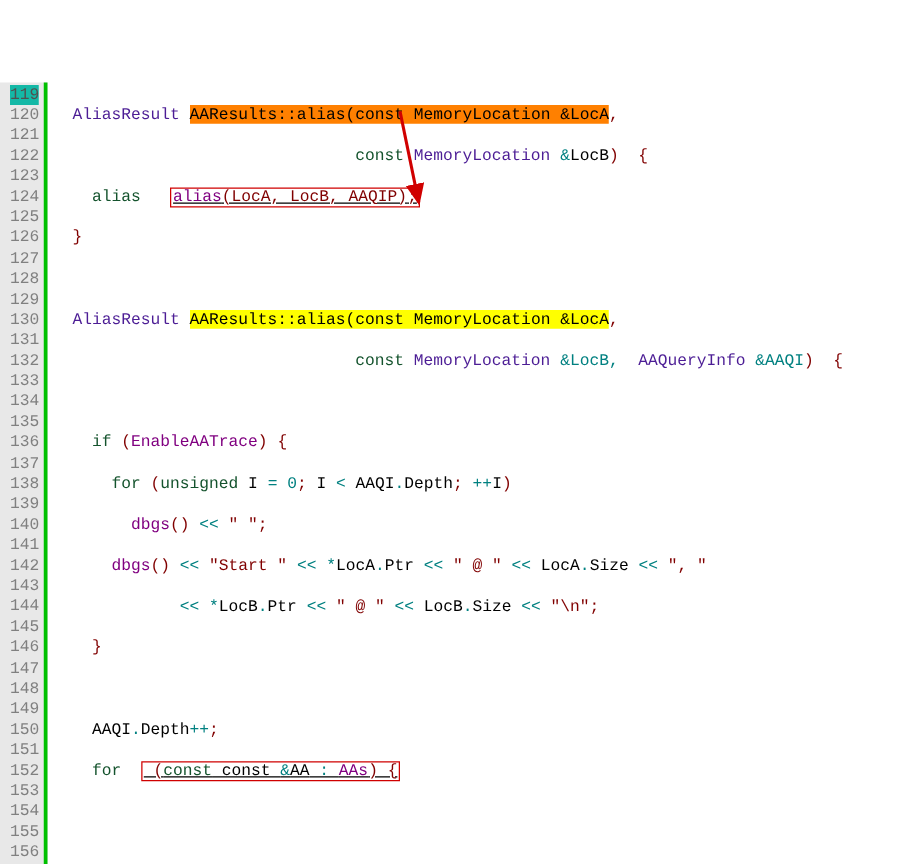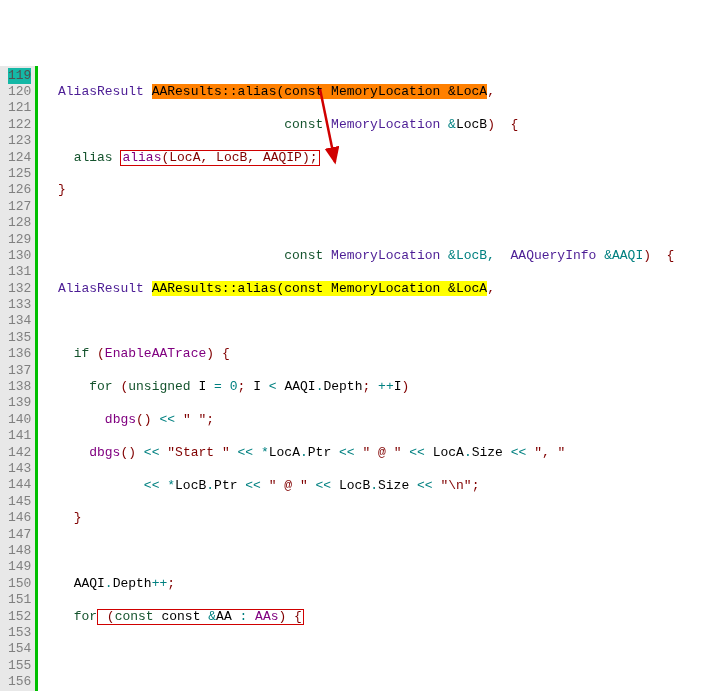--- a/index.html
+++ b/index.html
@@ -49,23 +49,24 @@
     background: #ff8000;
     color: #000000;
   }
   .hl-yellow {
     background: #ffff00;
     color: #000000;
   }
   .box-red {
     border: 1.5px solid #d00000;
     padding: 0 1px;
-    margin: -1.5px 0;
+    margin: -1.5px 16px;
     display: inline-block;
     line-height: 14px;
+    text-decoration: underline;
   }
   .arrow {
     position: absolute;
     left: 315px;
     top: 18px;
     pointer-events: none;
   }
 </style>
 </head>
 <body>
@@ -73,22 +74,22 @@
 
 
 <div class="editor">
   <div class="gutter"><div class="ln active">119</div><div class="ln">120</div><div class="ln">121</div><div class="ln">122</div><div class="ln">123</div><div class="ln">124</div><div class="ln">125</div><div class="ln">126</div><div class="ln">127</div><div class="ln">128</div><div class="ln">129</div><div class="ln">130</div><div class="ln">131</div><div class="ln">132</div><div class="ln">133</div><div class="ln">134</div><div class="ln">135</div><div class="ln">136</div><div class="ln">137</div><div class="ln">138</div><div class="ln">139</div><div class="ln">140</div><div class="ln">141</div><div class="ln">142</div><div class="ln">143</div><div class="ln">144</div><div class="ln">145</div><div class="ln">146</div><div class="ln">147</div><div class="ln">148</div><div class="ln">149</div><div class="ln">150</div><div class="ln">151</div><div class="ln">152</div><div class="ln">153</div><div class="ln">154</div><div class="ln">155</div><div class="ln">156</div><div class="ln">157</div></div>
   <div class="code">
 <div class="row">  <span class="type">AliasResult</span> <span class="hl-orange">AAResults::alias(const MemoryLocation &amp;LocA</span><span class="punc">,</span></div>
 <div class="row">                               <span class="kw">const</span> <span class="type">MemoryLocation</span> <span class="op">&amp;</span><span>LocB</span><span class="punc">)</span>  <span class="punc">{</span></div>
 <div class="row">    <span class="kw">alias</span> <span class="box-red"><span class="id">alias</span><span class="punc">(LocA, LocB, AAQIP)</span><span class="punc">;</span></span></div>
 <div class="row">  <span class="punc">}</span></div>
 <div class="row"></div>
+<div class="row">  <span class="type">AliasResult</span> <span class="hl-yellow">AAResults::alias(const MemoryLocation &amp;LocA</span><span class="punc">,</span></div>
 <div class="row">                               <span class="kw">const</span> <span class="type">MemoryLocation</span> <span class="op">&amp;LocB,</span>  <span class="type">AAQueryInfo</span> <span class="op">&amp;AAQI</span><span class="punc">)</span>  <span class="punc">{</span></div>
-<div class="row">  <span class="type">AliasResult</span> <span class="hl-yellow">AAResults::alias(const MemoryLocation &amp;LocA</span><span class="punc">,</span></div>
 <div class="row"></div>
 <div class="row">    <span class="kw">if</span> <span class="punc">(</span><span class="id">EnableAATrace</span><span class="punc">)</span> <span class="punc">{</span></div>
 <div class="row">      <span class="kw">for</span> <span class="punc">(</span><span class="kw">unsigned</span> <span>I</span> <span class="op">=</span> <span class="num">0</span><span class="punc">;</span> <span>I</span> <span class="op">&lt;</span> <span>AAQI</span><span class="op">.</span><span>Depth</span><span class="punc">;</span> <span class="op">++</span><span>I</span><span class="punc">)</span></div>
 <div class="row">        <span class="id">dbgs</span><span class="punc">()</span> <span class="op">&lt;&lt;</span> <span class="str">" "</span><span class="punc">;</span></div>
 <div class="row">      <span class="id">dbgs</span><span class="punc">()</span> <span class="op">&lt;&lt;</span> <span class="str">"Start "</span> <span class="op">&lt;&lt;</span> <span class="op">*</span><span>LocA</span><span class="op">.</span><span>Ptr</span> <span class="op">&lt;&lt;</span> <span class="str">" @ "</span> <span class="op">&lt;&lt;</span> <span>LocA</span><span class="op">.</span><span>Size</span> <span class="op">&lt;&lt;</span> <span class="str">", "</span></div>
 <div class="row">             <span class="op">&lt;&lt;</span> <span class="op">*</span><span>LocB</span><span class="op">.</span><span>Ptr</span> <span class="op">&lt;&lt;</span> <span class="str">" @ "</span> <span class="op">&lt;&lt;</span> <span>LocB</span><span class="op">.</span><span>Size</span> <span class="op">&lt;&lt;</span> <span class="str">"\n"</span><span class="punc">;</span></div>
 <div class="row">    <span class="punc">}</span></div>
 <div class="row"></div>
 <div class="row">    <span>AAQI</span><span class="op">.</span><span>Depth</span><span class="op">++</span><span class="punc">;</span></div>
 <div class="row">    <span class="kw">for</span><span class="box-red"><span class="punc"> (</span><span class="kw">const</span><span> const </span><span class="op">&amp;</span><span>AA</span><span class="op"> : </span><span class="id">AAs</span><span class="punc">) {</span></span></div>

